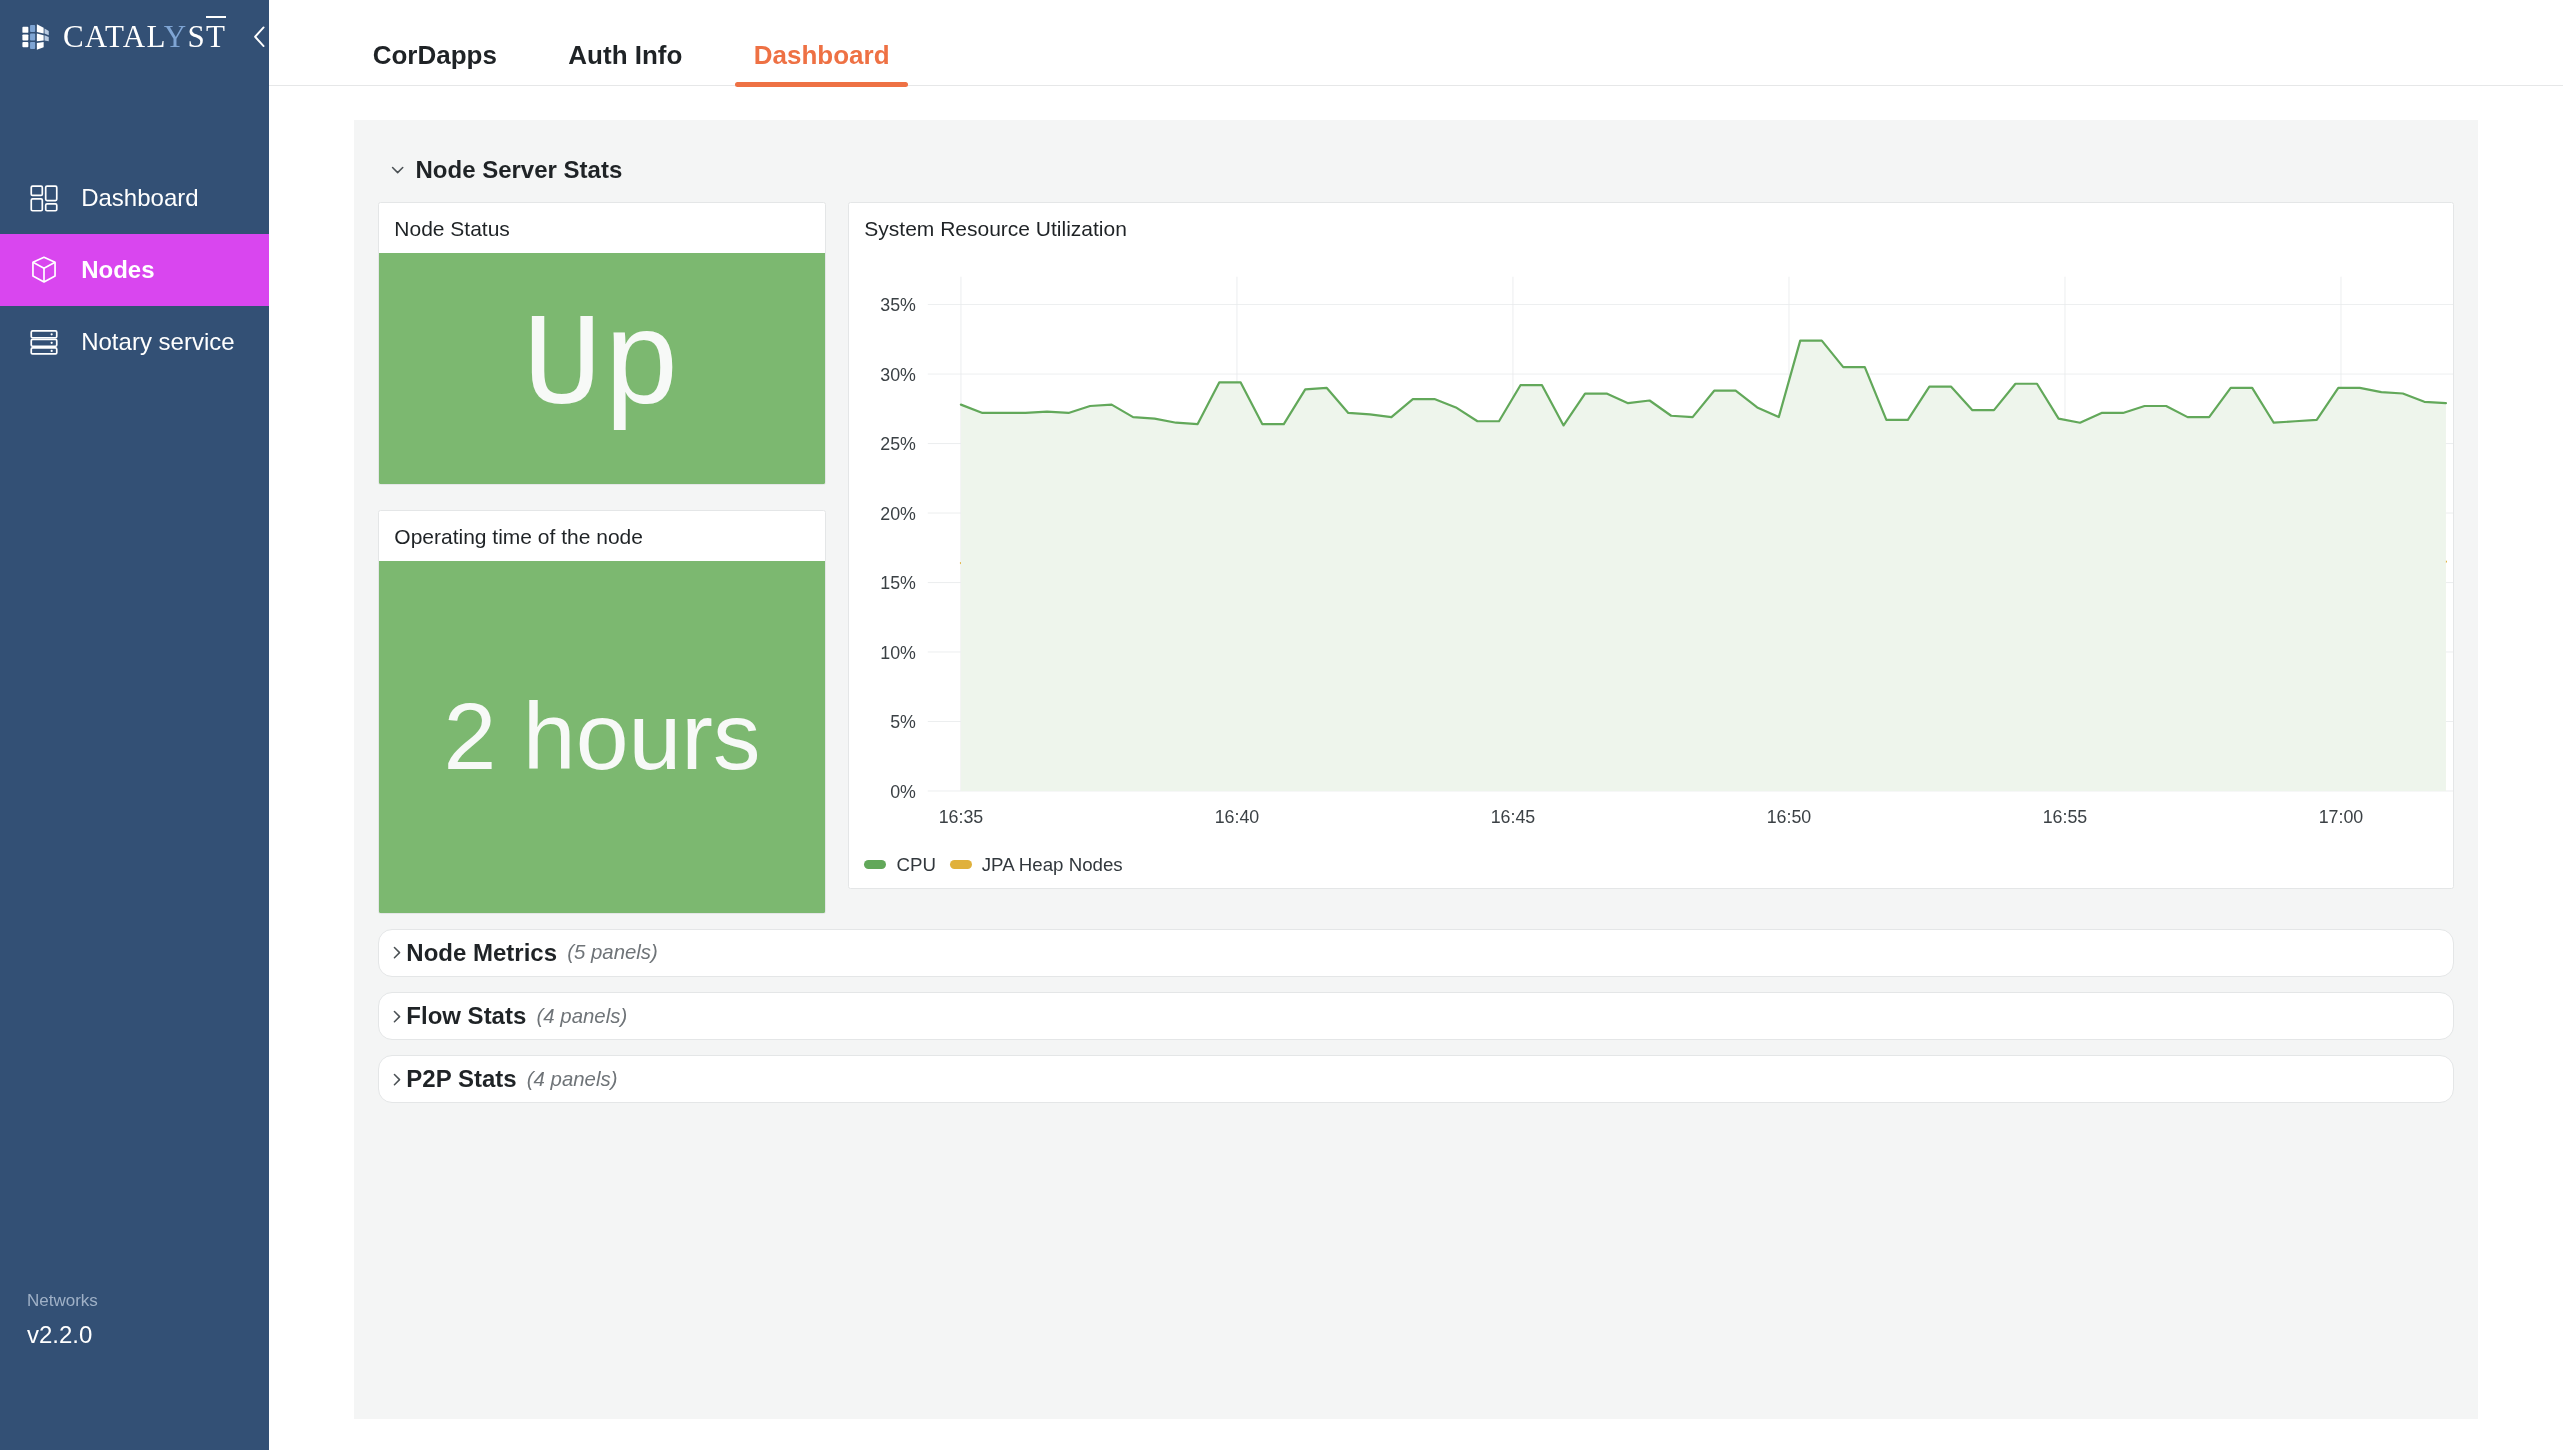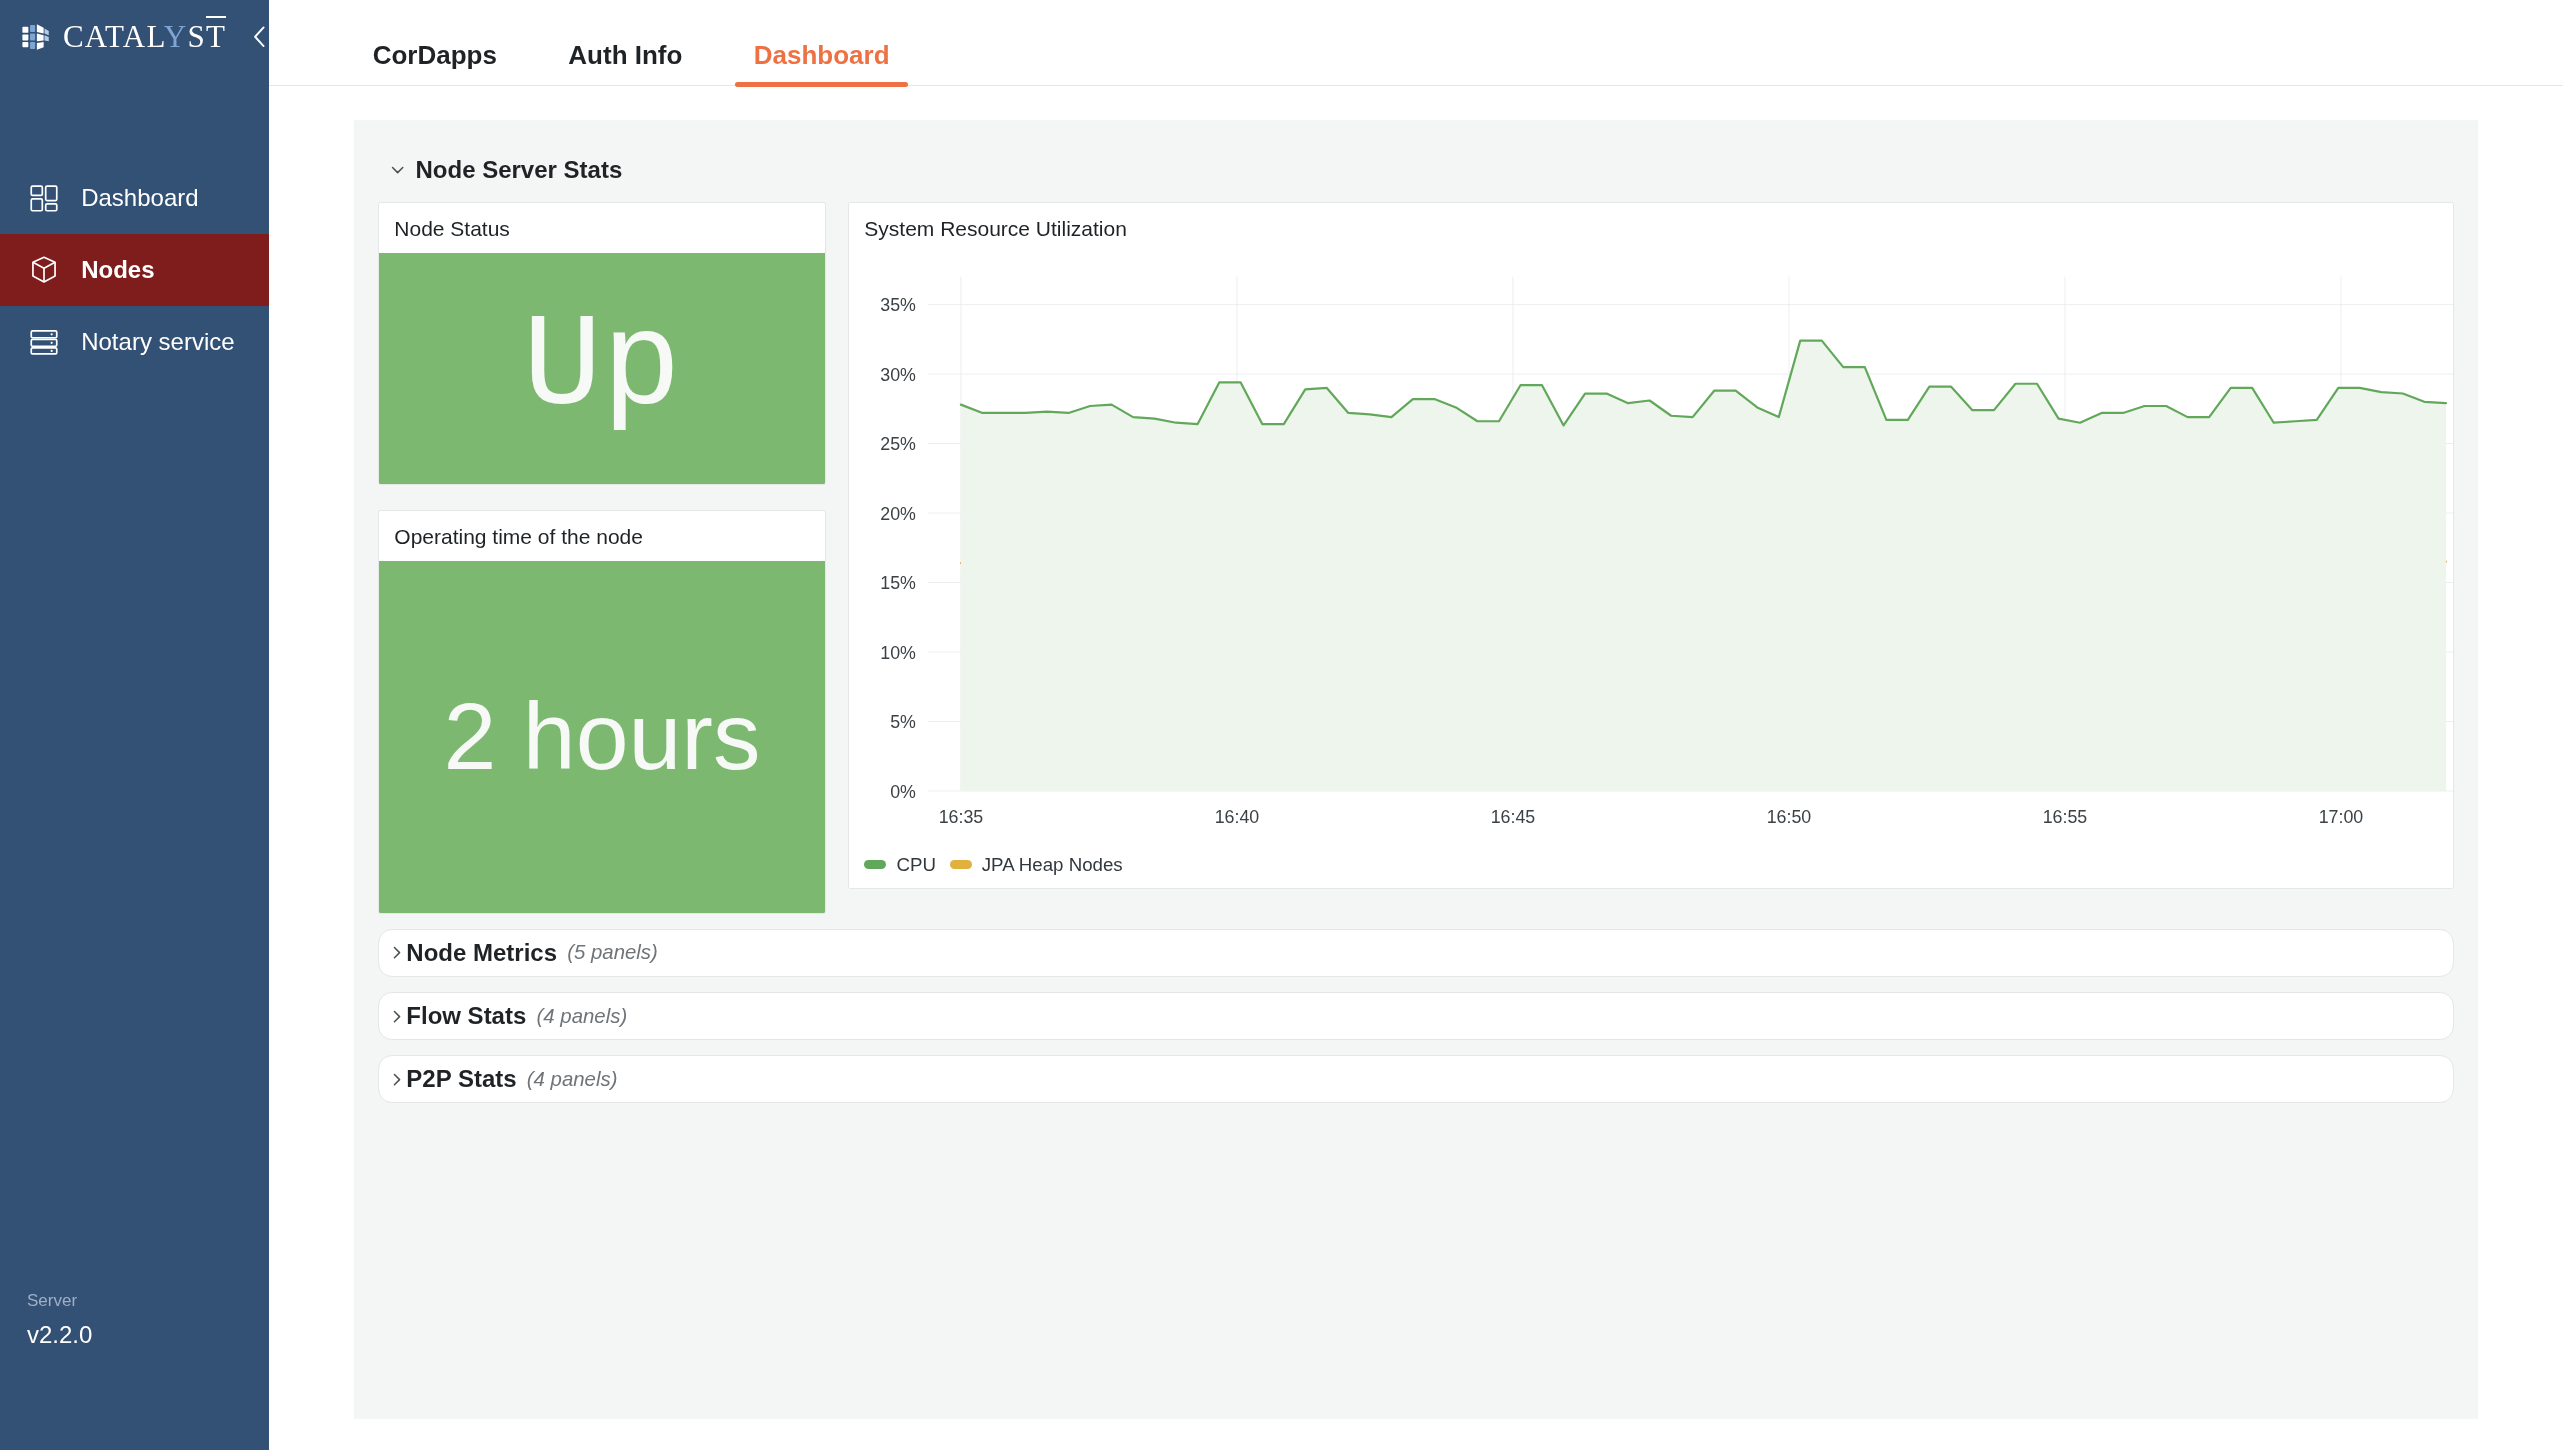--- a/index.html
+++ b/index.html
@@ -34,21 +34,21 @@
     margin-left: 24px; color: #ffffff; font-size: 25.5px;
     line-height: 1; cursor: pointer; user-select: none;
     display: flex; align-items: center; justify-content: center;
     width: 25.5px; height: 25.5px;
   }
   .nav { margin-top: 89px; display: flex; flex-direction: column; }
   .nav-item {
     height: 72px; display: flex; align-items: center;
     padding-left: 25.5px; gap: 18.7px; cursor: pointer;
   }
-  .nav-item.active { background: #7f1d1d; }
+  .nav-item.active { background: #d946ef; }
   .nav-icon { width: 37px; height: 37px; flex: 0 0 37px; display: flex; align-items: center; justify-content: center; }
   .nav-label { color: #ffffff; font-size: 24px; font-weight: 400; white-space: nowrap; }
   .nav-item.active .nav-label { font-weight: 700; }
   .version-block { position: absolute; left: 27px; bottom: 102px; }
   .version-label { color: #9fb0c6; font-size: 17px; margin-bottom: 10.2px; }
   .version-value { color: #ffffff; font-size: 24px; }
 
   
   .main { flex: 1; height: 1451px; background: #ffffff; display: flex; flex-direction: column; overflow: hidden; }
   .tabbar {
@@ -185,21 +185,21 @@
             <circle cx="29" cy="30.5" r="1.3" fill="#ffffff" stroke="none"></circle>
           </svg>
         </span>
         <span class="nav-label">Notary service</span>
       </div>
 
 
     </nav>
 
     <div class="version-block">
-      <div class="version-label">Server</div>
+      <div class="version-label">Networks</div>
       <div class="version-value">v2.2.0</div>
     </div>
   </aside>
 
   <div class="main">
 
     <div class="tabbar">
       <div class="tab">CorDapps</div>
       <div class="tab">Auth Info</div>
       <div class="tab active">Dashboard</div>

